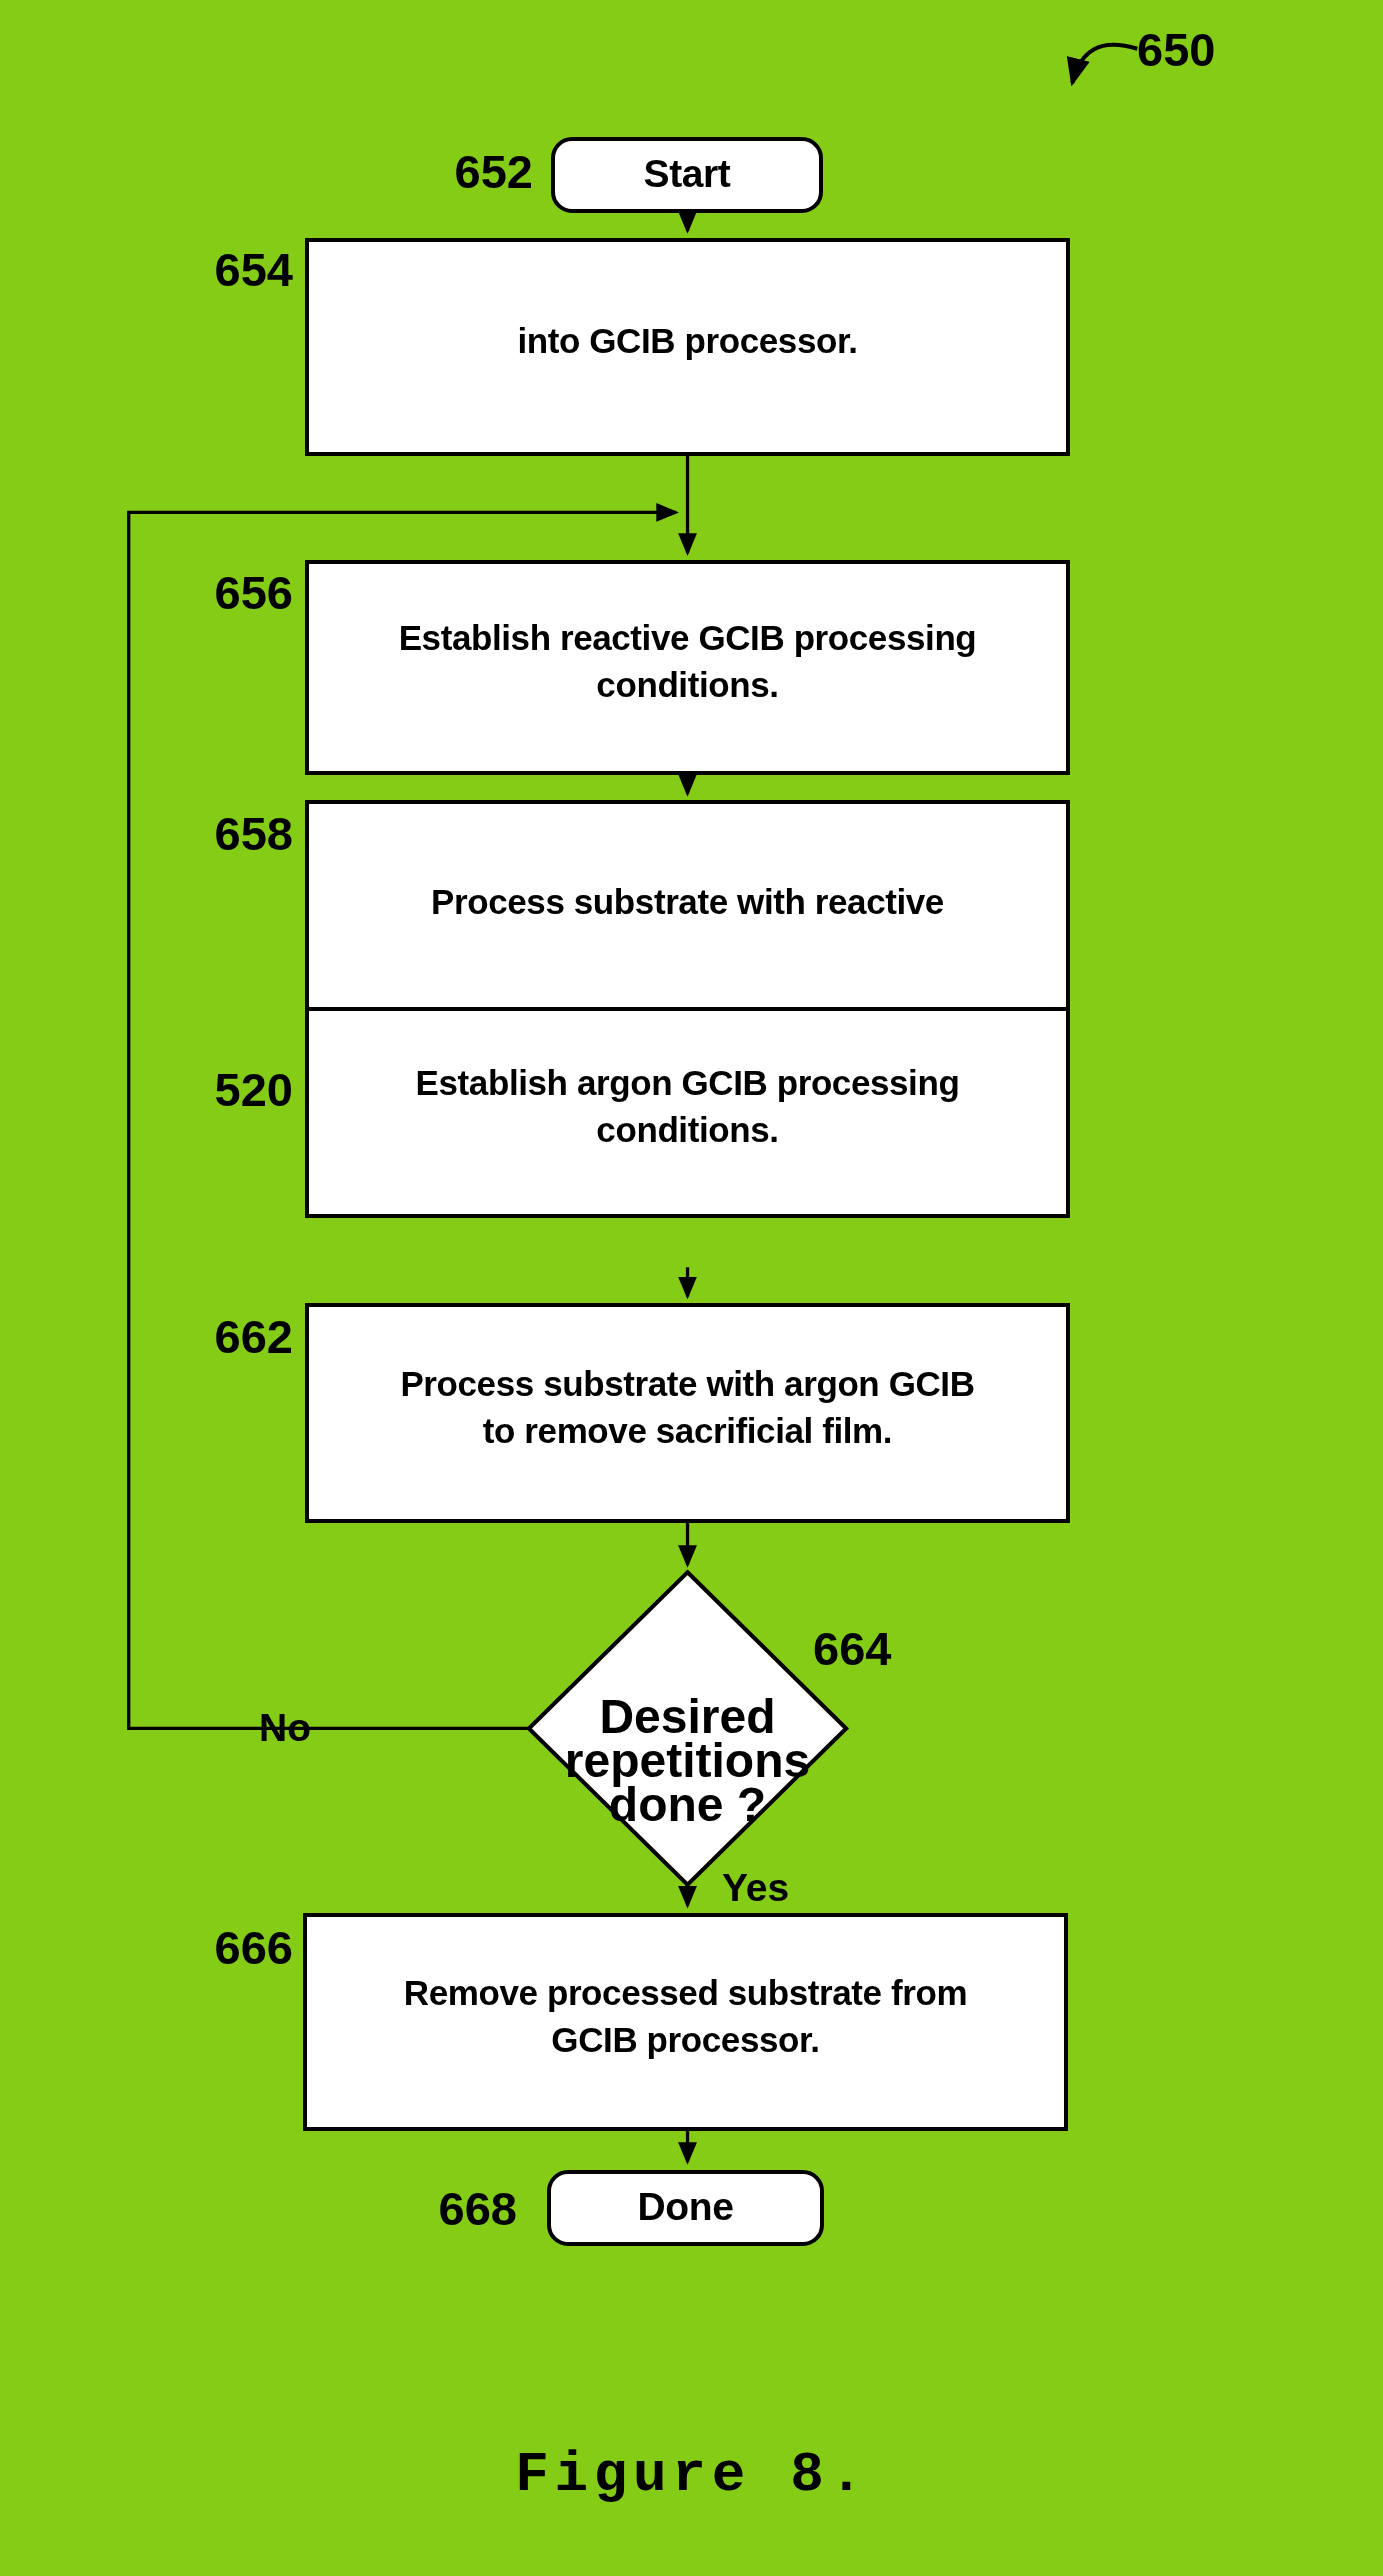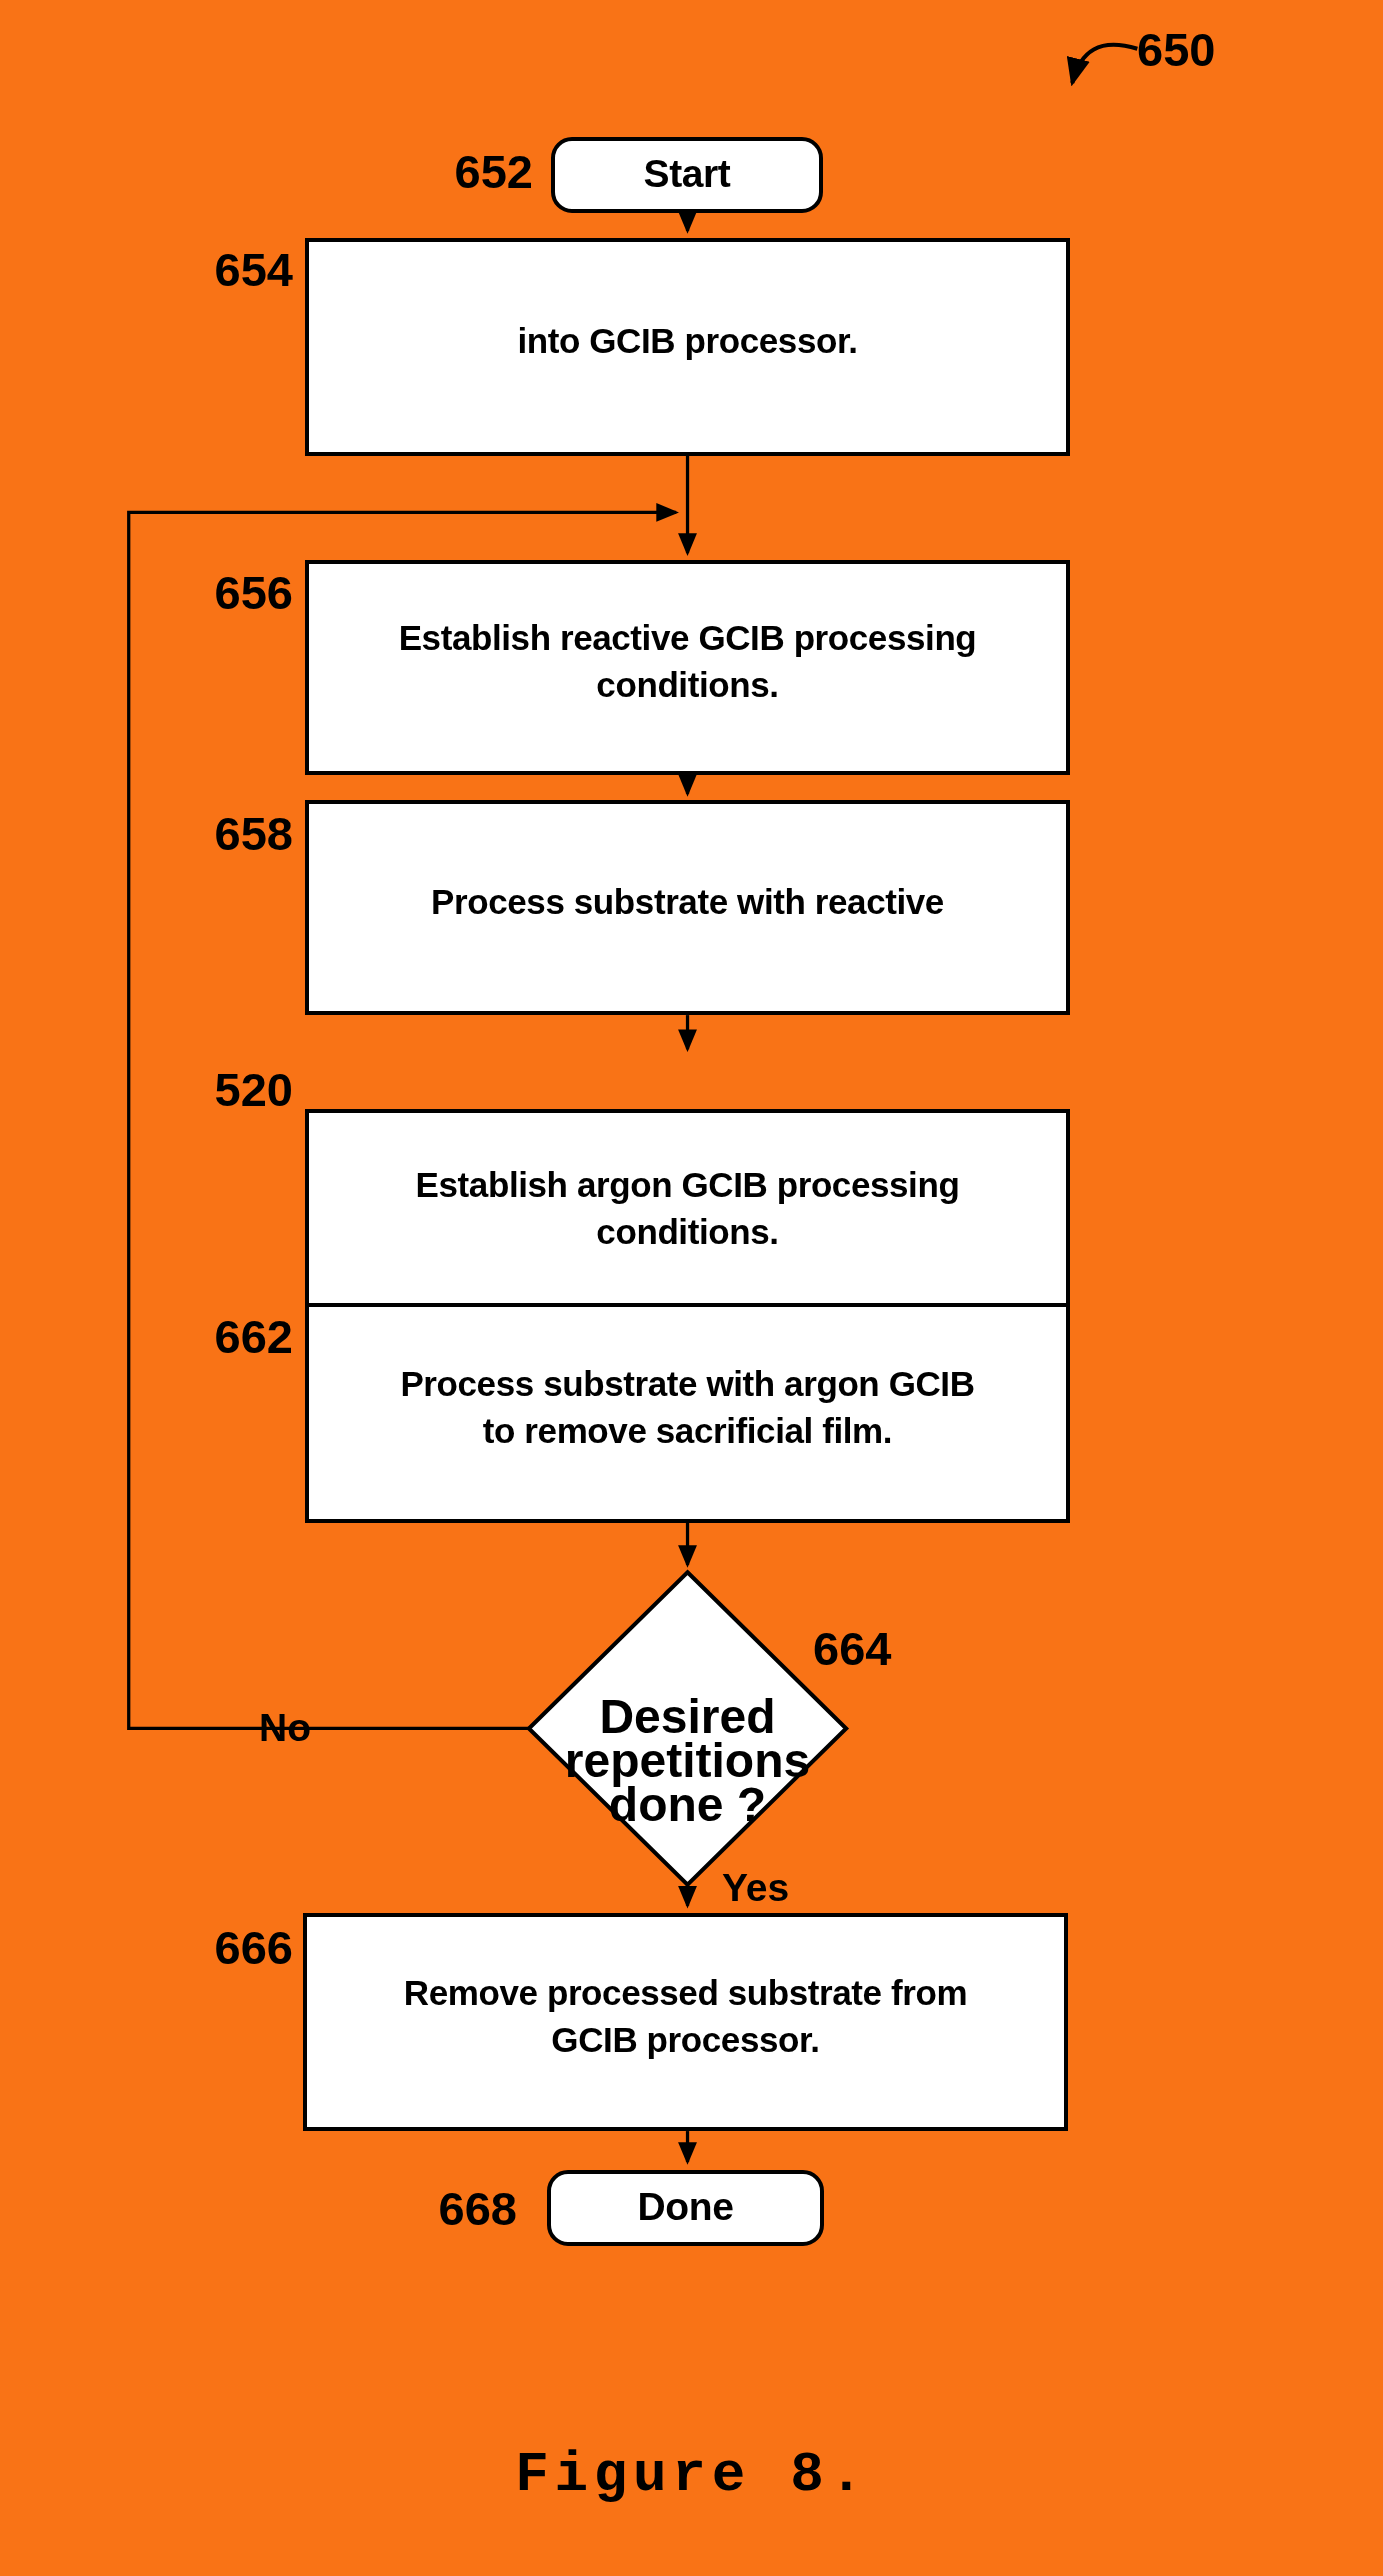--- a/index.html
+++ b/index.html
@@ -8,21 +8,21 @@
     background: #ffffff;
     width: 1384px;
     height: 2576px;
     font-family: "Liberation Sans", sans-serif;
     color: #000000;
   }
   #canvas {
     position: relative;
     width: 1384px;
     height: 2576px;
-    background: #f97316;
+    background: #84cc16;
     overflow: hidden;
   }
   #wires {
     position: absolute;
     left: 0; top: 0;
     width: 1384px;
     height: 2576px;
   }
   .box {
     position: absolute;
@@ -159,21 +159,21 @@
       <span class="line">conditions.</span>
     </div>
   </div>
 
   <div class="box" style="left:305px; top:800px; width:765px; height:215px;">
     <div class="box-text">
       <span class="line">Process substrate with reactive</span>
     </div>
   </div>
 
-  <div class="box" style="left:305px; top:1109px; width:765px; height:211px;">
+  <div class="box" style="left:305px; top:1007px; width:765px; height:211px;">
     <div class="box-text">
       <span class="line">Establish argon GCIB processing</span>
       <span class="line">conditions.</span>
     </div>
   </div>
 
   <div class="box" style="left:305px; top:1303px; width:765px; height:220px;">
     <div class="box-text">
       <span class="line">Process substrate with argon GCIB</span>
       <span class="line">to remove sacrificial film.</span>

